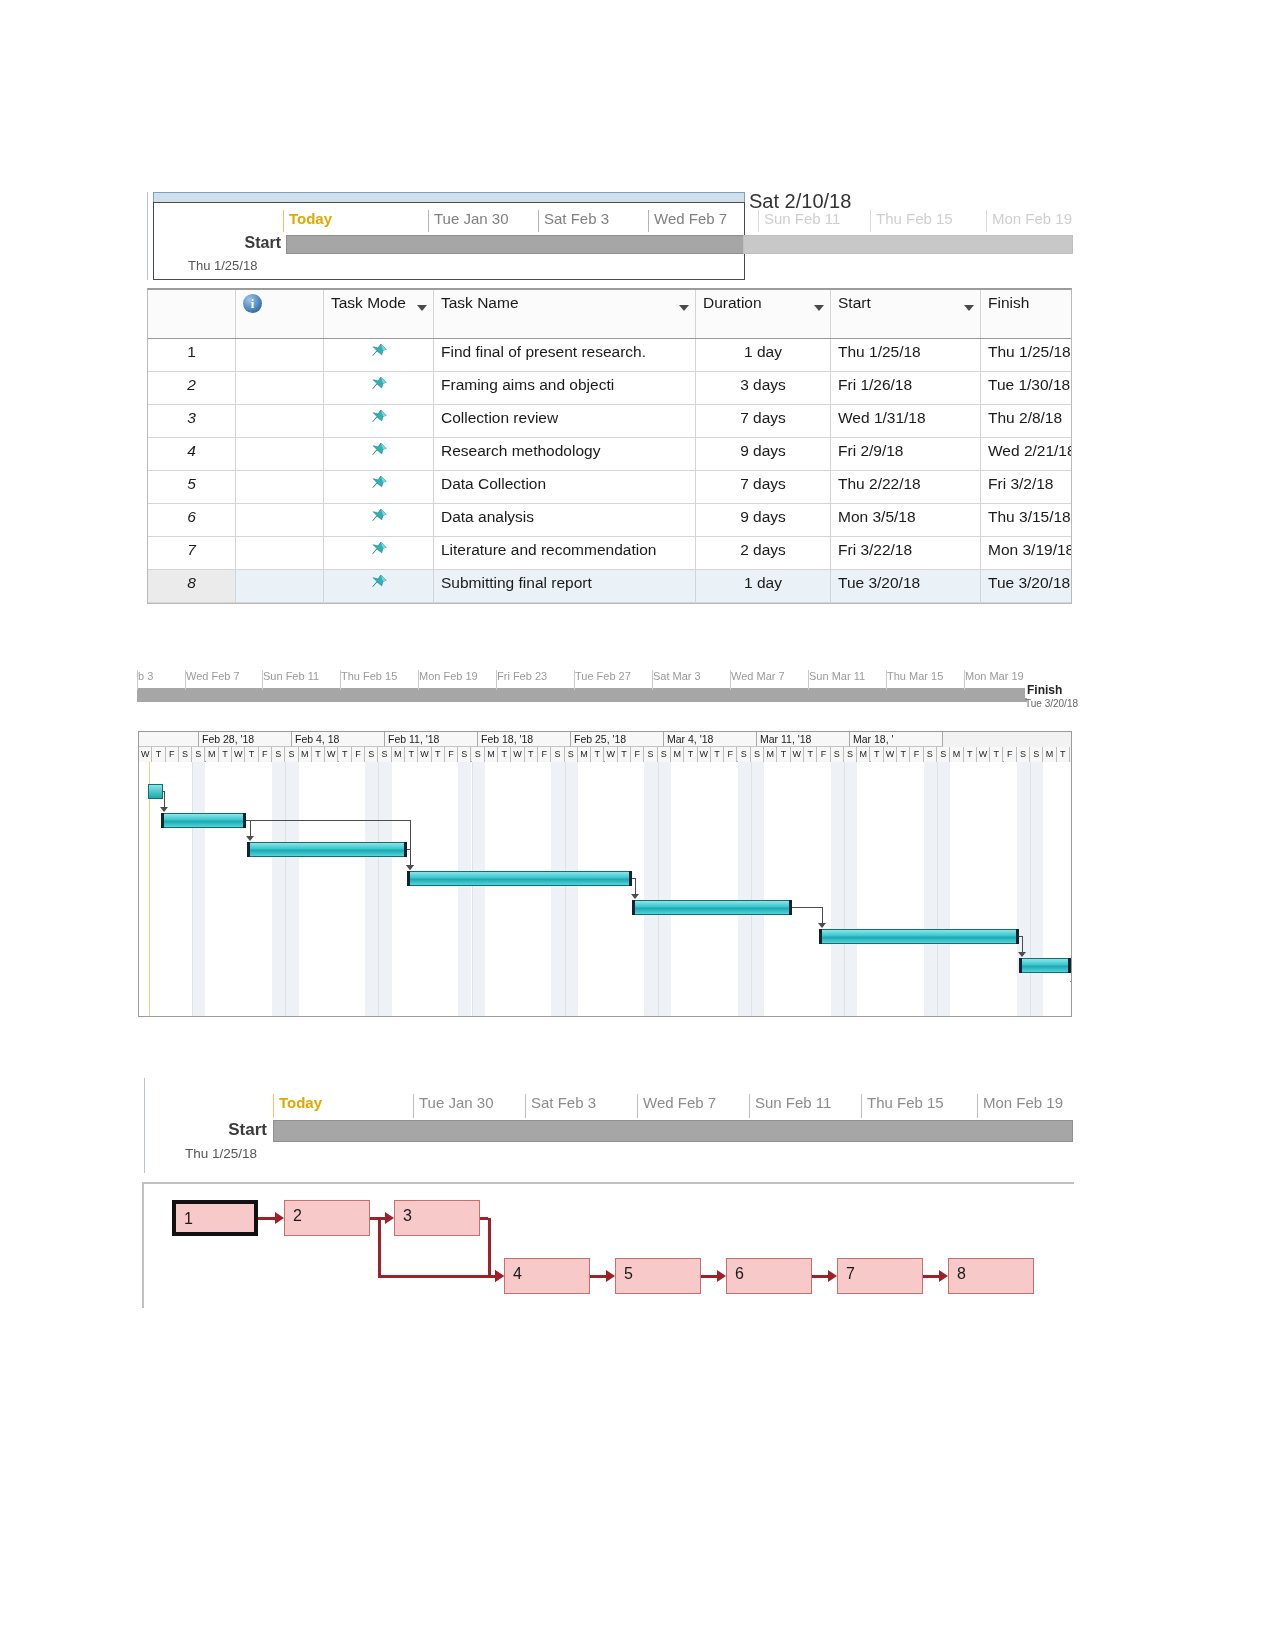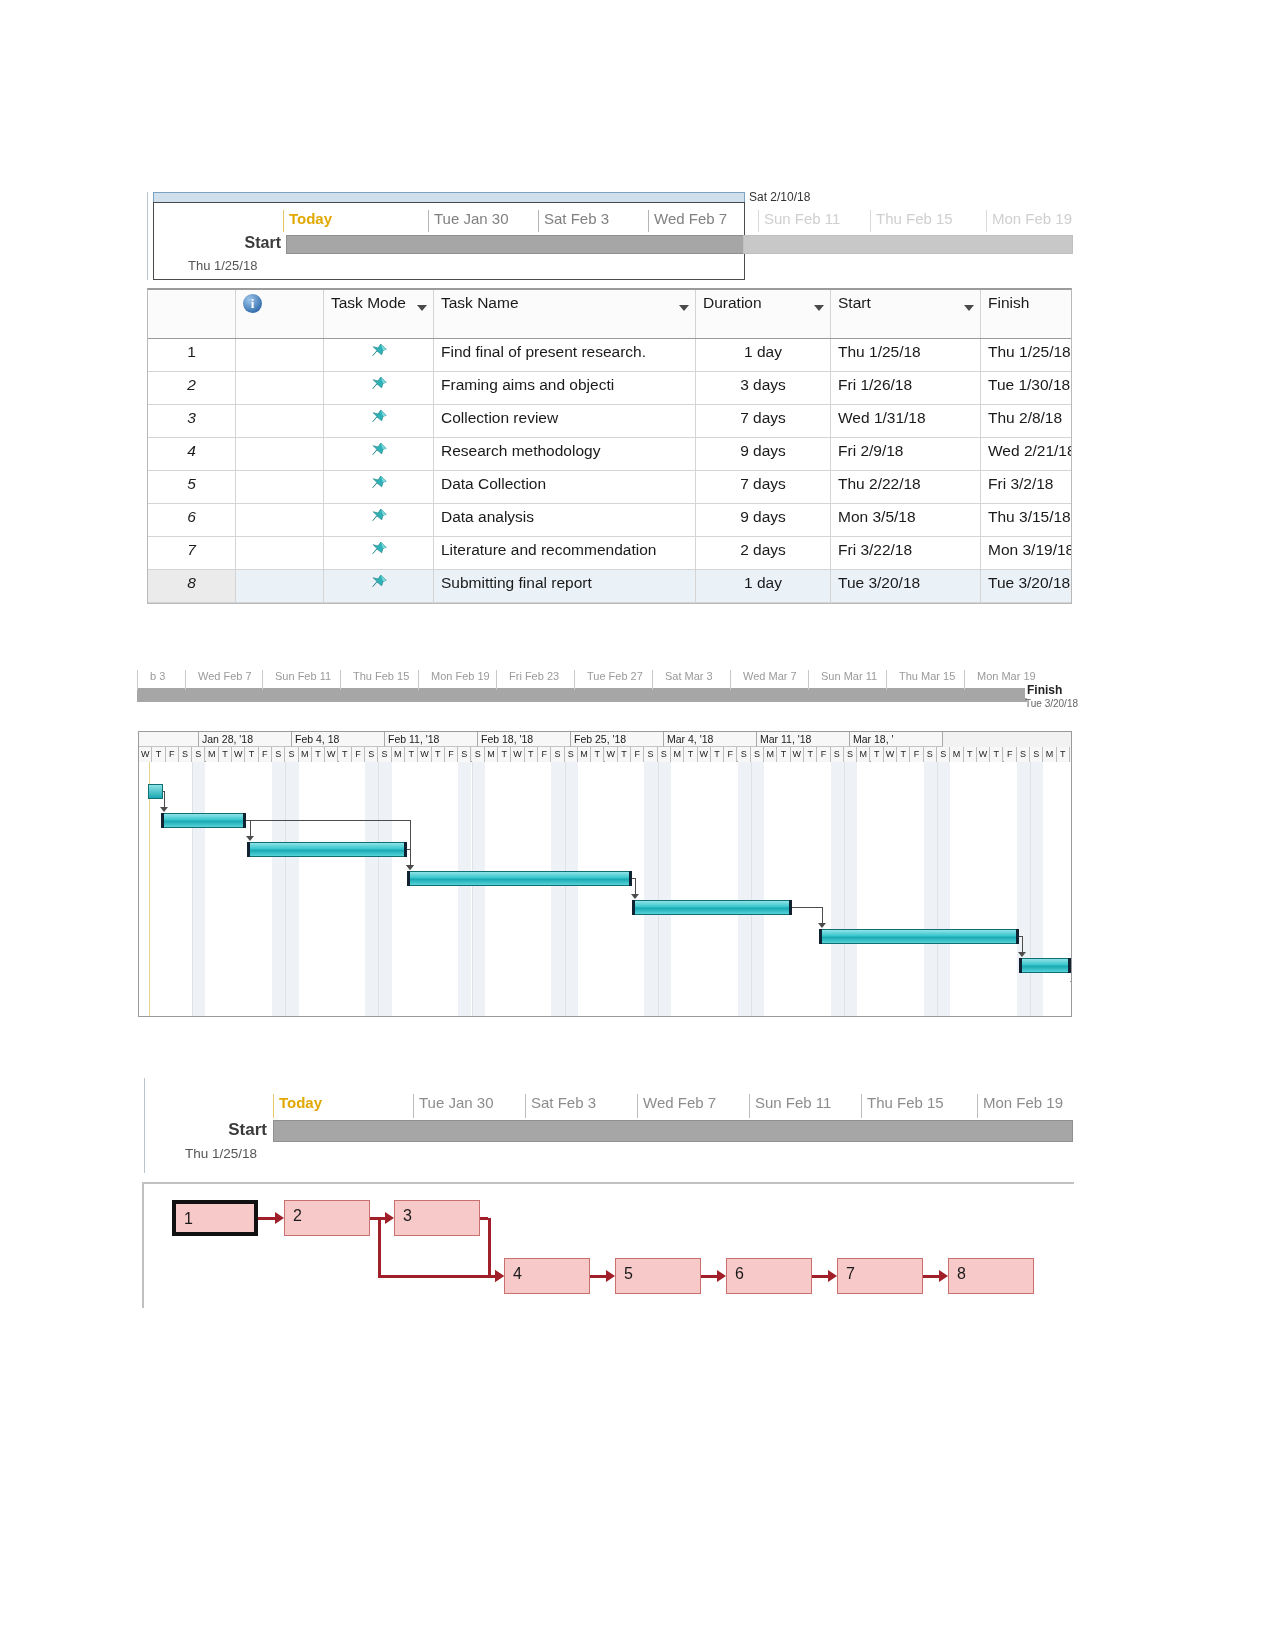--- a/index.html
+++ b/index.html
@@ -45,21 +45,21 @@
   .tl-greybar.seg2{background:#c8c8c8;border-color:#c0c0c0;}
   .tl-start-label{
     position:absolute; left:75px; top:42px; width:58px; text-align:right;
     font-size:16px; color:#3b3b3b; font-weight:bold;
   }
   .tl-start-date{
     position:absolute; left:40px; top:66px; width:100px; text-align:left;
     font-size:13px; color:#555;
   }
   .tl-marker-label{
-    position:absolute; left:601px; top:-2px; font-size:12px; color:#333;
+    position:absolute; left:601px; top:-2px; font-size:20px; color:#333;
     white-space:nowrap;
   }
 
   
   #task-table{
     position:absolute; left:147px; top:288px; width:925px;
     border:1px solid #b9b9b9; border-top:2px solid #9b9b9b;
     background:#fff; box-sizing:border-box;
     overflow:hidden;
   }
@@ -112,21 +112,21 @@
     font-family:"Liberation Serif",serif;
   }
   .pin-icon{display:inline-block;width:18px;height:20px;}
 
   
   #gantt-ruler{
     position:absolute; left:137px; top:670px; width:937px; height:52px;
   }
   .gr-tick{
     position:absolute; top:0; font-size:11px; color:#9a9a9a; white-space:nowrap;
-    padding-left:12px; border-left:1px solid #c9c9c9; height:20px; line-height:13px;
+    padding-left:0; border-left:1px solid #c9c9c9; height:20px; line-height:13px;
   }
   .gr-bar{
     position:absolute; left:0px; top:18px; height:14px; width:890px;
     background:#a6a6a6;
   }
   .gr-finish-box{
     position:absolute; left:888px; top:12px; font-size:12px; color:#222;
     background:#fff; font-weight:bold; padding:1px 2px; white-space:nowrap;
   }
   .gr-finish-date{
@@ -403,21 +403,21 @@
       <div class="gr-tick" style="left: 671px;">Sun Mar 11</div>
       <div class="gr-tick" style="left: 749px;">Thu Mar 15</div>
       <div class="gr-tick" style="left: 827px;">Mon Mar 19</div>
     </div>
   <div class="gr-finish-box">Finish</div>
   <div class="gr-finish-date">Tue 3/20/18</div>
 </div>
 
 <div id="gantt">
   <div id="gantt-head">
-      <div class="wk-cell" style="left: 60px; width: 93.1px;">Jan 28, '18</div>
+      <div class="wk-cell" style="left: 60px; width: 93.1px;">Feb 28, '18</div>
       <div class="wk-cell" style="left: 153px; width: 93.1px;">Feb 4, 18</div>
       <div class="wk-cell" style="left: 246px; width: 93.1px;">Feb 11, '18</div>
       <div class="wk-cell" style="left: 339px; width: 93.1px;">Feb 18, '18</div>
       <div class="wk-cell" style="left: 432px; width: 93.1px;">Feb 25, '18</div>
       <div class="wk-cell" style="left: 525px; width: 93.1px;">Mar 4, '18</div>
       <div class="wk-cell" style="left: 618px; width: 93.1px;">Mar 11, '18</div>
       <div class="wk-cell" style="left: 711px; width: 93.1px;">Mar 18, '</div>
       <div class="wk-cell" style="left: 0px; width: 60px;"></div>
       <div class="day-cell" style="left: 0px; width: 13.3px;">W</div>
       <div class="day-cell" style="left: 13.3px; width: 13.3px;">T</div>

